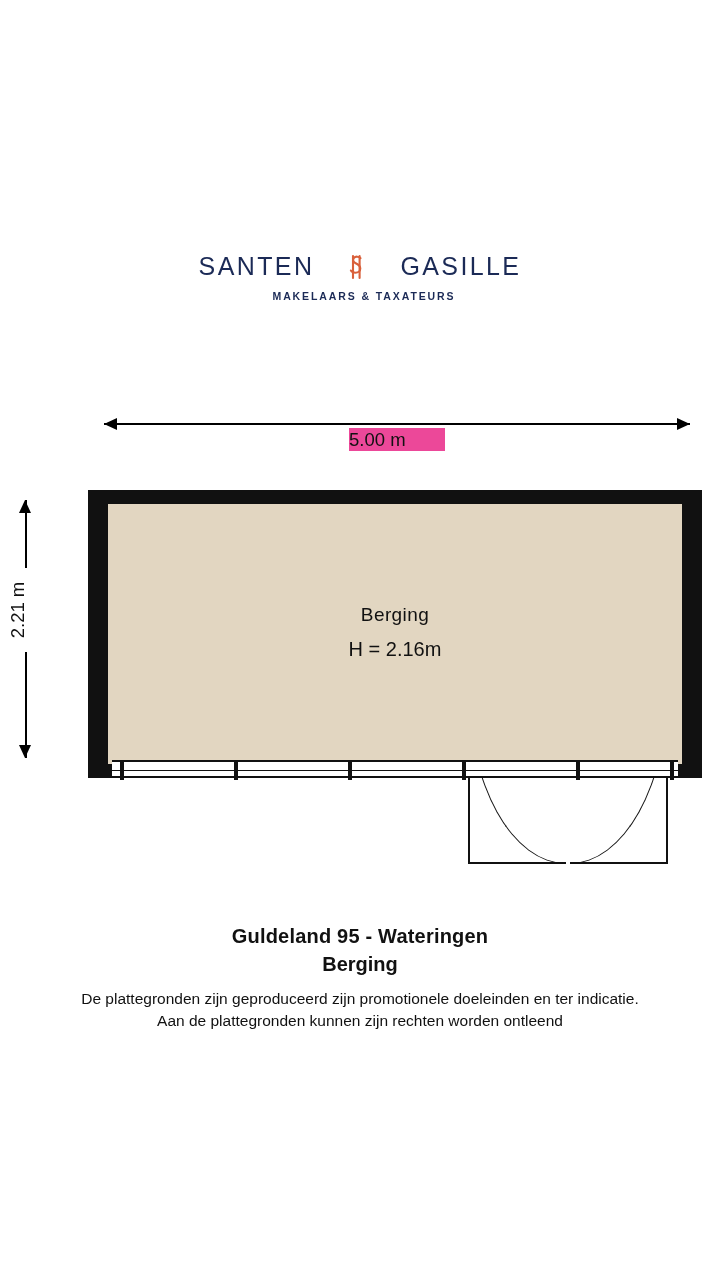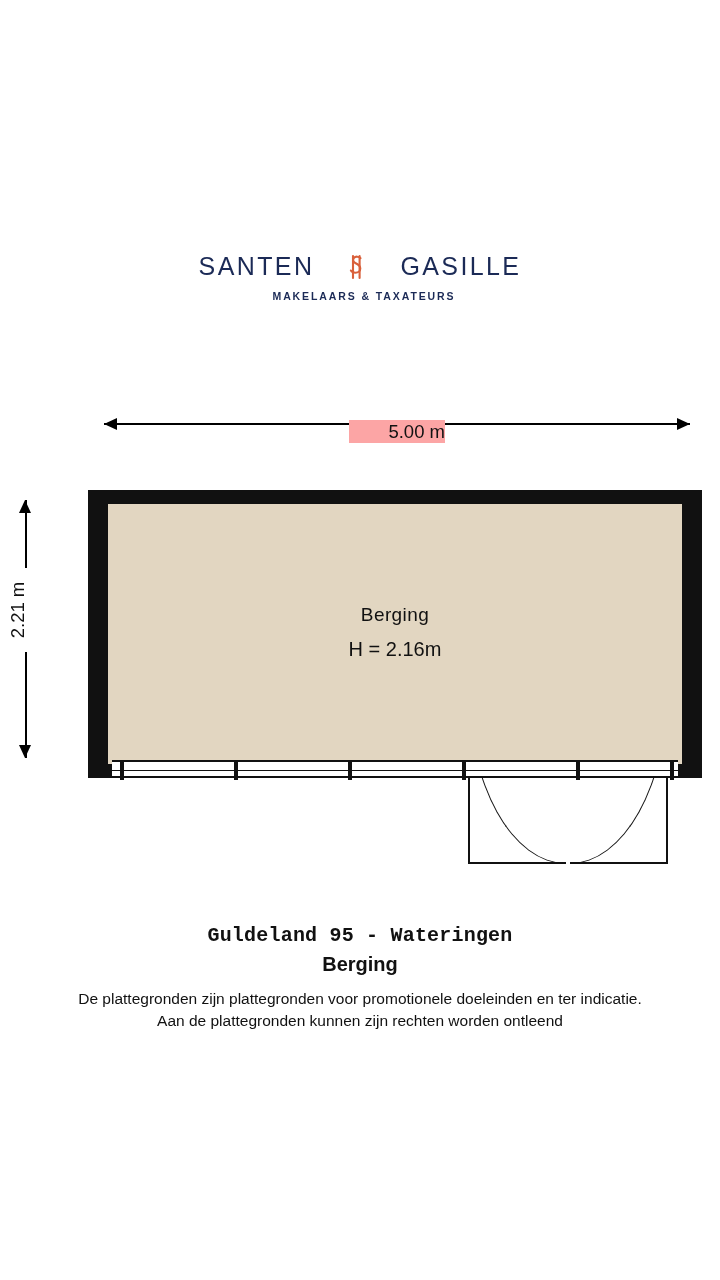--- a/index.html
+++ b/index.html
@@ -70,26 +70,26 @@
     position: absolute;
     left: 0; right: 0;
     top: 11px;
     height: 1.6px;
     background: #000;
   }
   .dim-top .label {
     position: absolute;
     left: 0; right: 0;
     top: 0;
-    text-align: right;
+    text-align: left;
     font-size: 18.5px;
     color: #111;
-    background: #fca5a5;
+    background: #ec4899;
     width: 96px;
-    margin: 8px auto;
+    margin: 16px auto;
     line-height: 23px;
   }
   .arrow-l, .arrow-r {
     position: absolute;
     width: 0; height: 0;
     border-top: 6px solid transparent;
     border-bottom: 6px solid transparent;
   }
   .arrow-l { left: 0; top: 6px; border-right: 13px solid #000; }
   .arrow-r { right: 0; top: 6px; border-left: 13px solid #000; }
@@ -242,21 +242,21 @@
 
   
   .caption {
     position: absolute;
     left: 0;
     top: 922px;
     width: 720px;
     text-align: center;
   }
   .caption .title {
-    font-family: Liberation Mono, monospace;
+    font-family: Liberation Sans, sans-serif;
     font-size: 20px;
     font-weight: 700;
     color: #111;
     line-height: 28px;
     letter-spacing: 0.2px;
   }
   .caption .subtitle {
     font-size: 20px;
     font-weight: 700;
     color: #111;
@@ -335,15 +335,15 @@
     <div class="arc-right"></div>
   </div>
 </div>
 
 <div class="caption">
   <div class="title">Guldeland 95 - Wateringen</div>
   <div class="subtitle">Berging</div>
 </div>
 
 <div class="disclaimer">
-  <div>De plattegronden zijn plattegronden voor promotionele doeleinden en ter indicatie.</div>
+  <div>De plattegronden zijn geproduceerd zijn promotionele doeleinden en ter indicatie.</div>
   <div>Aan de plattegronden kunnen zijn rechten worden ontleend</div>
 </div>
 
 </body></html>

